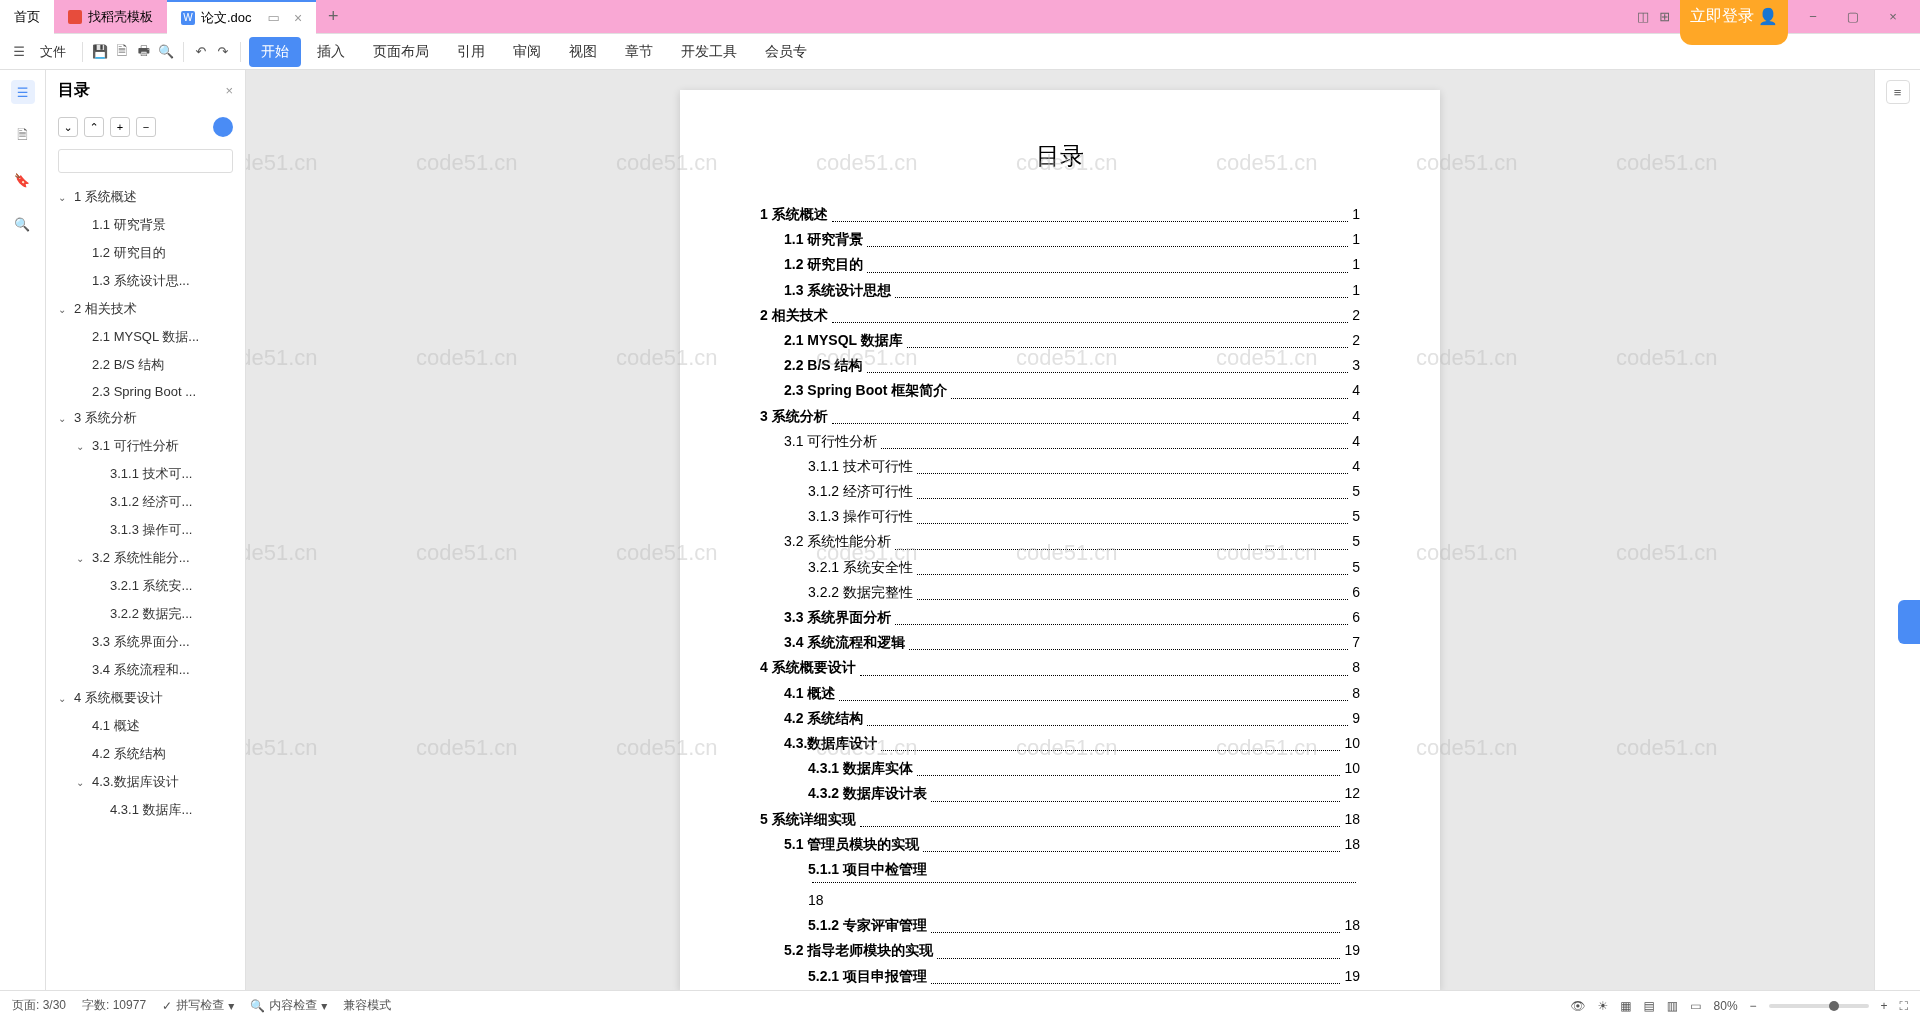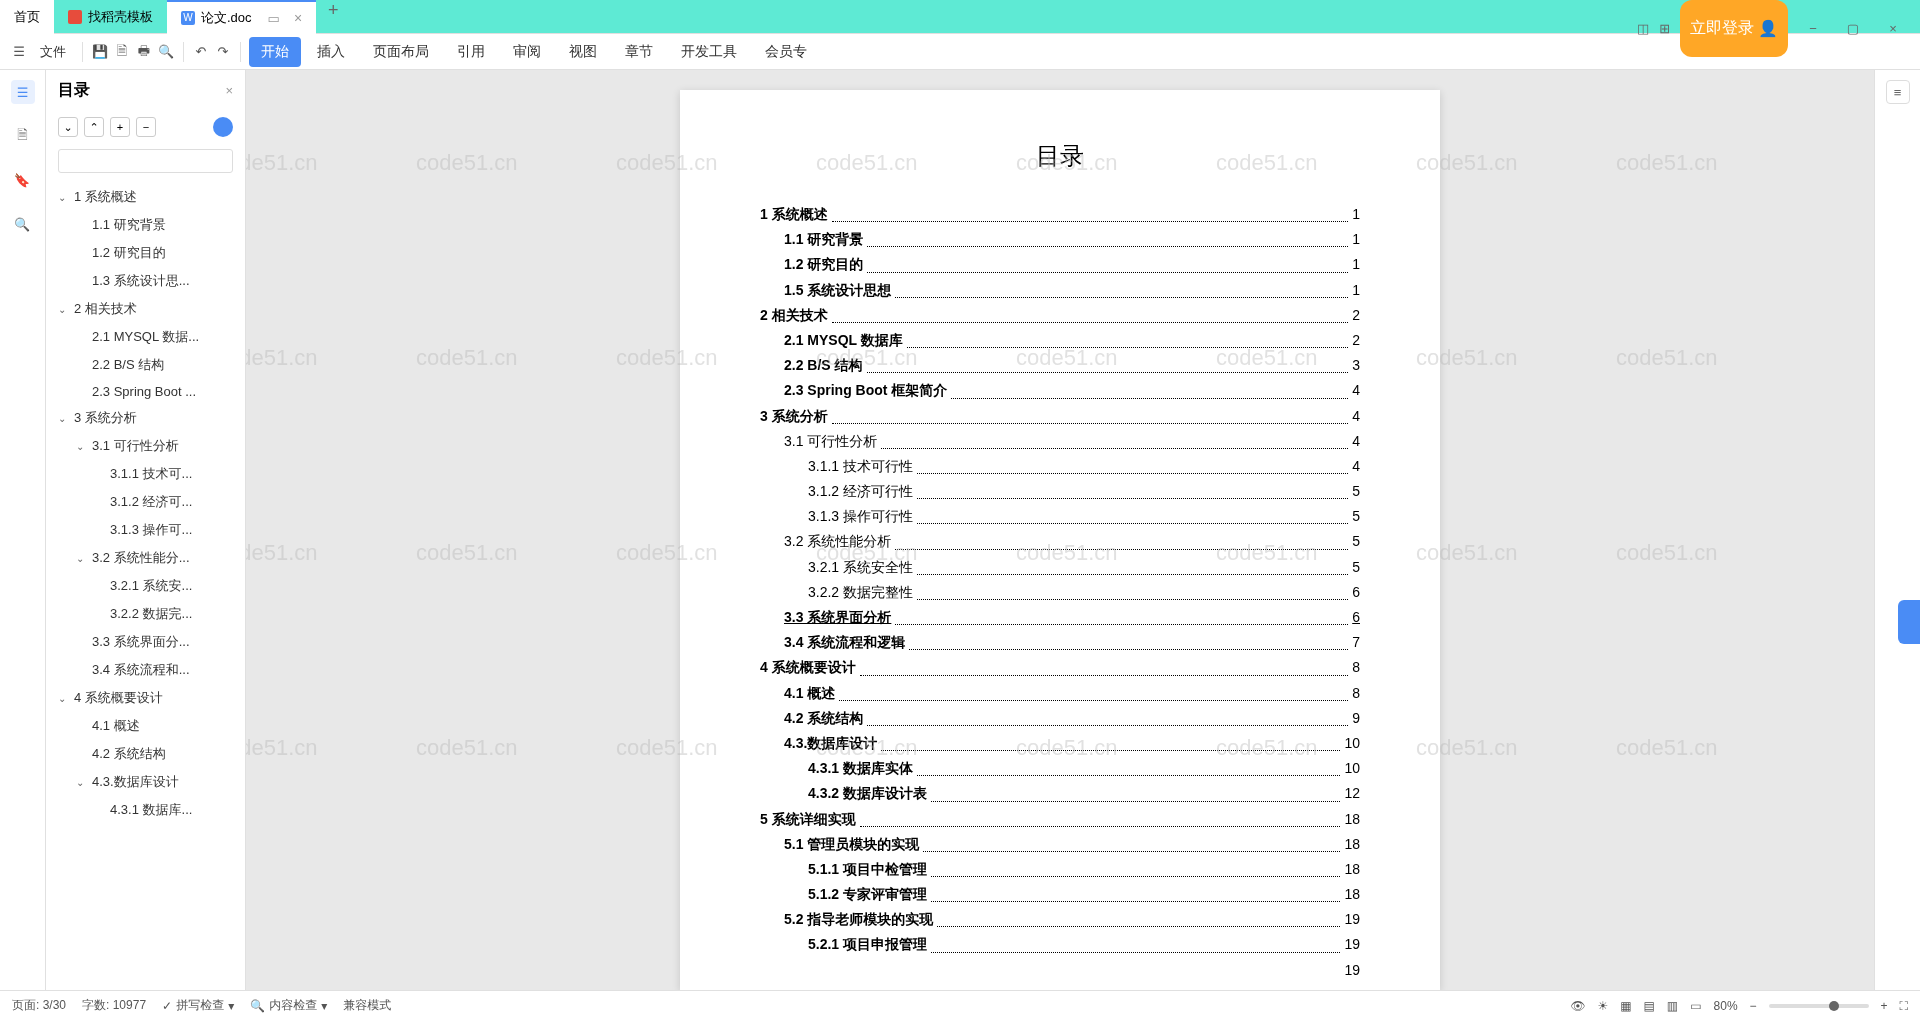--- a/index.html
+++ b/index.html
@@ -1,17 +1,17 @@
 <!DOCTYPE html>
 <html><head>
 <meta charset="utf-8">
 <style>
 *{margin:0;padding:0;box-sizing:border-box;font-family:"Microsoft YaHei",sans-serif}
 body{background:#f5f5f5;width:1920px;height:1020px;overflow:hidden;font-size:13px;position:relative}
-.titlebar{height:34px;background:#5eead4;display:flex;align-items:flex-start;border-bottom:1px solid #e0e0e0}
+.titlebar{height:34px;background:#f9a8d4;display:flex;align-items:center;border-bottom:1px solid #e0e0e0}
 .tab{height:34px;display:flex;align-items:center;padding:0 14px;gap:6px;font-size:13px;cursor:pointer}
 .tab.home{background:#fff}
 .tab.active{background:#fff;border-top:2px solid #4a8cf5}
 .tab-icon{width:14px;height:14px;display:inline-block}
 .tab-icon.red{background:#e74c3c;border-radius:2px}
 .tab-icon.blue{background:#4a8cf5;border-radius:2px;color:#fff;font-size:10px;text-align:center;line-height:14px}
 .tab-close{margin-left:8px;color:#999;font-size:14px}
 .tab-add{padding:0 12px;color:#666;font-size:18px}
 .titlebar-right{margin-left:auto;display:flex;align-items:center;gap:10px;padding-right:12px}
 .login-btn{background:#ffa726;color:#fff;padding:18px 10px;border-radius:12px;font-size:16px;display:flex;align-items:center;gap:4px}
@@ -240,21 +240,21 @@
             <span class="toc-text" style="font-weight:bold;">1.1 研究背景</span>
             <span class="toc-dots"></span>
             <span class="toc-page">1</span>
           </div>
           <div class="toc-entry" style="padding-left: 24px;">
             <span class="toc-text" style="font-weight:bold;">1.2 研究目的</span>
             <span class="toc-dots"></span>
             <span class="toc-page">1</span>
           </div>
           <div class="toc-entry" style="padding-left: 24px;">
-            <span class="toc-text" style="font-weight:bold;">1.5 系统设计思想</span>
+            <span class="toc-text" style="font-weight:bold;">1.3 系统设计思想</span>
             <span class="toc-dots"></span>
             <span class="toc-page">1</span>
           </div>
           <div class="toc-entry" style="padding-left: 0px;">
             <span class="toc-text" style="font-weight:bold;">2 相关技术</span>
             <span class="toc-dots"></span>
             <span class="toc-page">2</span>
           </div>
           <div class="toc-entry" style="padding-left: 24px;">
             <span class="toc-text" style="font-weight:bold;">2.1 MYSQL 数据库</span>
@@ -304,21 +304,21 @@
           <div class="toc-entry" style="padding-left: 48px;">
             <span class="toc-text" style="">3.2.1 系统安全性</span>
             <span class="toc-dots"></span>
             <span class="toc-page">5</span>
           </div>
           <div class="toc-entry" style="padding-left: 48px;">
             <span class="toc-text" style="">3.2.2 数据完整性</span>
             <span class="toc-dots"></span>
             <span class="toc-page">6</span>
           </div>
-          <div class="toc-entry" style="padding-left: 24px; text-decoration: underline;">
+          <div class="toc-entry" style="padding-left: 24px;">
             <span class="toc-text" style="font-weight:bold;">3.3 系统界面分析</span>
             <span class="toc-dots"></span>
             <span class="toc-page">6</span>
           </div>
           <div class="toc-entry" style="padding-left: 24px;">
             <span class="toc-text" style="font-weight:bold;">3.4 系统流程和逻辑</span>
             <span class="toc-dots"></span>
             <span class="toc-page">7</span>
           </div>
           <div class="toc-entry" style="padding-left: 0px;">
@@ -354,21 +354,21 @@
           <div class="toc-entry" style="padding-left: 0px;">
             <span class="toc-text" style="font-weight:bold;">5 系统详细实现</span>
             <span class="toc-dots"></span>
             <span class="toc-page">18</span>
           </div>
           <div class="toc-entry" style="padding-left: 24px;">
             <span class="toc-text" style="font-weight:bold;">5.1 管理员模块的实现</span>
             <span class="toc-dots"></span>
             <span class="toc-page">18</span>
           </div>
-          <div class="toc-entry" style="padding-left: 48px;">
+          <div class="toc-entry" style="padding-left: 48px; flex-direction: column;">
             <span class="toc-text" style="font-weight:bold;">5.1.1 项目中检管理</span>
             <span class="toc-dots"></span>
             <span class="toc-page">18</span>
           </div>
           <div class="toc-entry" style="padding-left: 48px;">
             <span class="toc-text" style="font-weight:bold;">5.1.2 专家评审管理</span>
             <span class="toc-dots"></span>
             <span class="toc-page">18</span>
           </div>
           <div class="toc-entry" style="padding-left: 24px;">

